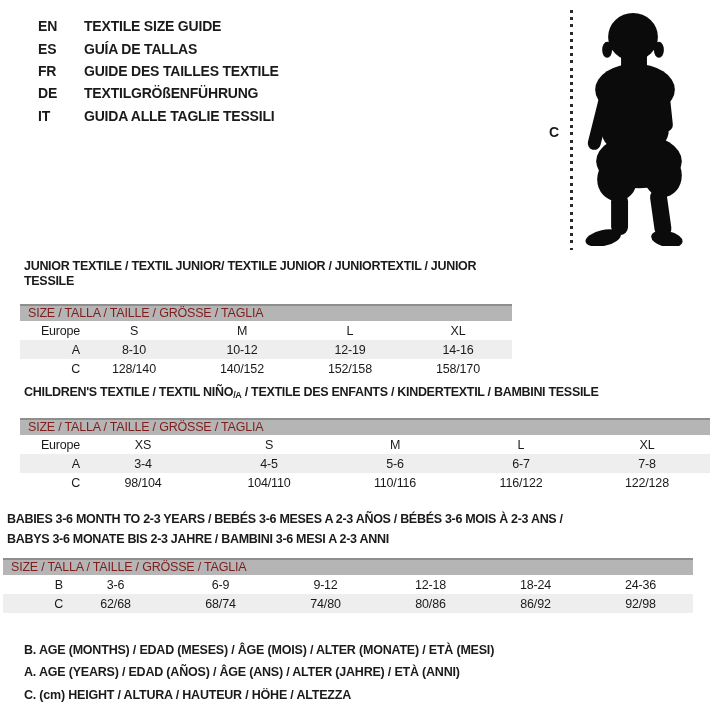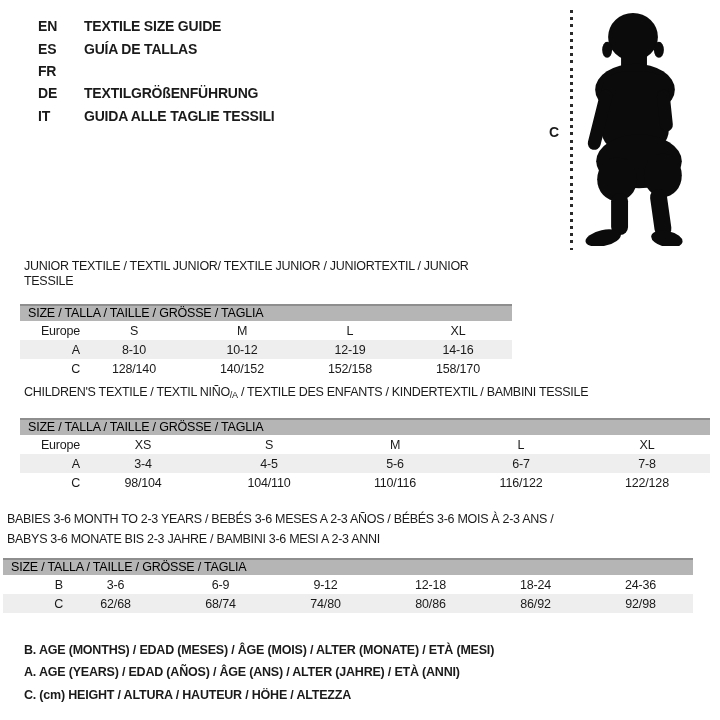--- a/index.html
+++ b/index.html
@@ -21,29 +21,29 @@
     background:repeating-linear-gradient(to bottom, #2b2b2b 0 3px, transparent 3px 7.2px);
   }
   .measure-label { position:absolute; left:549px; top:124px; font-weight:bold; font-size:14px; }
   .silhouette { position:absolute; left:575px; top:12px; width:125px; height:234px; }
 
   
   .section { position:absolute; }
   .sec-junior   { left:20px; top:259px; width:492px; }
   .sec-children { left:20px; top:385px; width:690px; }
   .sec-babies   { left:3px; top:509px; width:690px; }
-  .tbl-title { margin:0 0 15px 4px; font-size:12.5px; font-weight:normal; line-height:15px; letter-spacing:-0.3px; }
+  .tbl-title { margin:0 0 15px 4px; font-size:12.5px; font-weight:bold; line-height:15px; letter-spacing:-0.3px; }
   .sec-babies .tbl-title { margin-bottom:9px; line-height:20px; }
   .sub { font-size:9px; vertical-align:-2px; }
 
   table { width:100%; border-collapse:collapse; table-layout:fixed; font-size:12.5px; }
   thead th {
     background:#b5b5b5; border-top:2px solid #8e8e8e;
     text-align:left; font-weight:normal; font-size:12.5px;
-    padding:1px 0 1px 8px; line-height:13px; color:#000000;
+    padding:1px 0 1px 8px; line-height:13px; color:#7f1d1d;
   }
   tbody td { text-align:center; padding:2.5px 0; line-height:14px; }
   tbody td:first-child { text-align:right; padding-left:4px; }
   tbody tr:nth-child(even) td { background:#eeeeee; }
 
   
   .footnotes { position:absolute; left:24px; top:639px; }
   .footnote { height:22.4px; font-size:12.5px; font-weight:bold; line-height:22.4px; }
 </style>
 </head>
@@ -55,20 +55,21 @@
     <div class="lang-row">
       <span class="lang-code">EN</span>
       <span>TEXTILE SIZE GUIDE</span>
     </div>
     <div class="lang-row">
       <span class="lang-code">ES</span>
       <span>GUÍA DE TALLAS</span>
     </div>
     <div class="lang-row">
       <span class="lang-code">FR</span>
+      <span>GUIDE DES TAILLES TEXTILE</span>
     </div>
     <div class="lang-row">
       <span class="lang-code">DE</span>
       <span>TEXTILGRÖßENFÜHRUNG</span>
     </div>
     <div class="lang-row">
       <span class="lang-code">IT</span>
       <span>GUIDA ALLE TAGLIE TESSILI</span>
     </div>
   </div>

